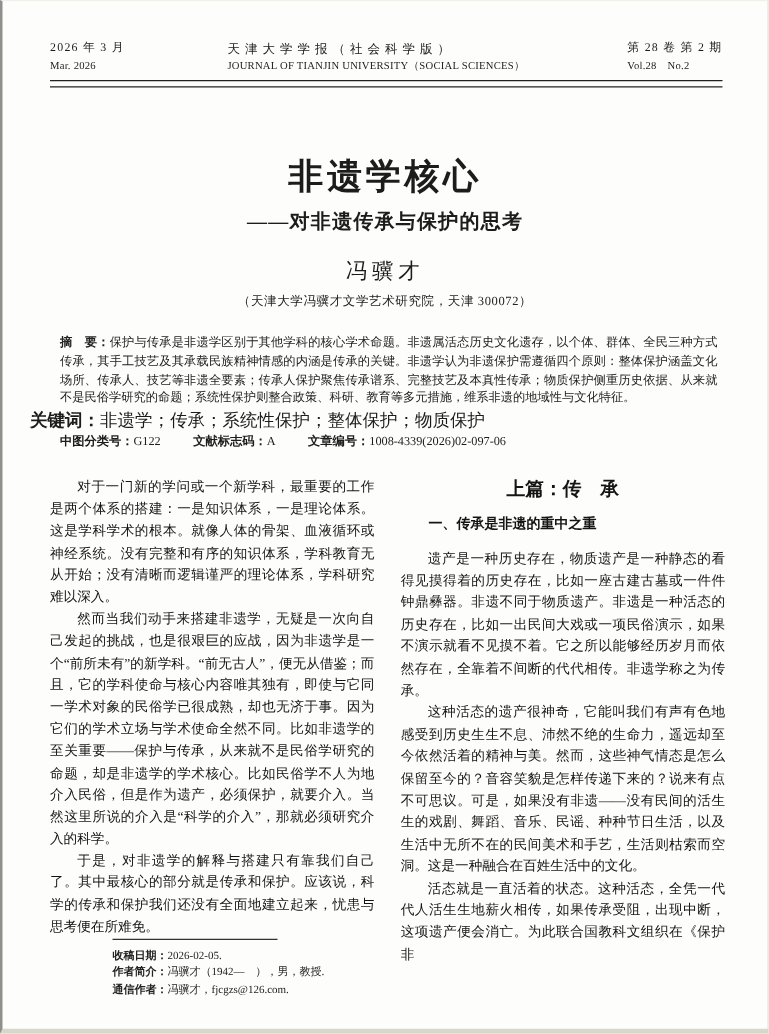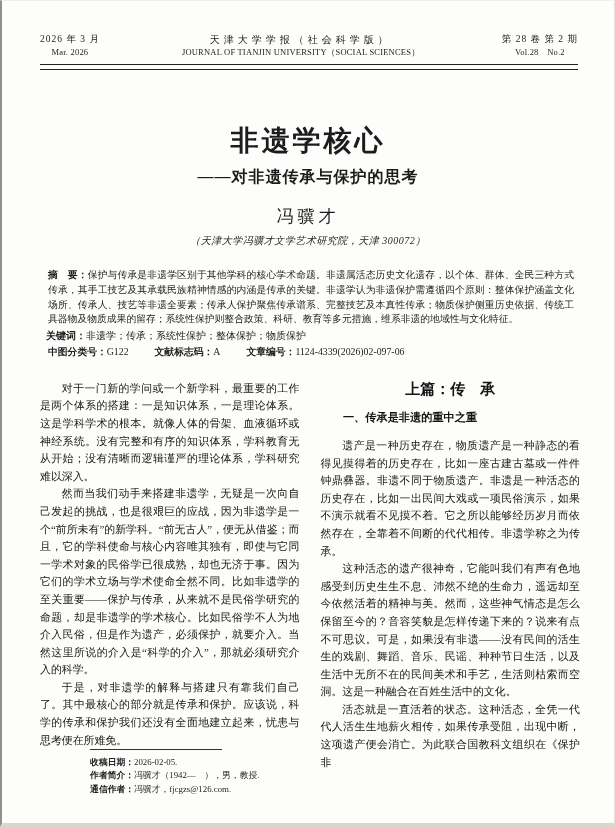--- a/index.html
+++ b/index.html
@@ -6,37 +6,37 @@
   .page{
     width:615px;height:827px;box-sizing:border-box;position:relative;
     background:#fdfdfb;overflow:hidden;
     border-left:2px solid #90908a;border-right:1px solid #e2e2da;
     border-bottom:4px solid #d8d8ca;border-top:1px solid #f1f1ea;
     font-family:"Liberation Serif","DejaVu Serif",serif;color:#1c1c1c;
   }
   
   .masthead{display:flex;justify-content:space-between;align-items:center;
     margin:32px 36px 0 38px;}
-  .mast-block{text-align:center;}
+  .mast-block{text-align:left;}
   .mast-cn{font-size:9.5px;letter-spacing:1px;line-height:13px;}
   .mast-cn.center{letter-spacing:4px;font-size:10px;}
   .mast-en{font-size:8.5px;line-height:13px;letter-spacing:0.2px;}
   .rule-double{margin:5px 36px 0 38px;height:4px;
     border-top:1.6px solid #222;border-bottom:1px solid #222;}
   
   .titleblock{text-align:center;}
   .article-title{margin-top:52px;font-size:28px;font-weight:600;letter-spacing:3px;}
   .article-subtitle{margin-top:7px;font-size:16px;font-weight:600;letter-spacing:1px;}
   .article-author{margin-top:17px;font-size:17px;letter-spacing:4px;}
-  .article-affil{margin-top:6px;font-size:10px;letter-spacing:0.5px;color:#222;font-style:italic;}
+  .article-affil{margin-top:6px;font-size:10px;letter-spacing:0.5px;color:#222;}
   
   .abstract{margin:20px 40px 0 46px;font-size:9.8px;line-height:14.8px;
     text-align:justify;color:#222;}
   .abstract b,.kwline b,.metaline b,.fn-line b{font-family:"Liberation Sans","DejaVu Sans",sans-serif;font-weight:700;}
-  .kwline{margin:2px 40px 0 44px;font-size:10px;line-height:14.8px;}
+  .kwline{margin:2px 40px 0 22px;font-size:14px;line-height:14.8px;}
   .metaline{margin:1px 40px 0 46px;font-size:9.8px;line-height:14.8px;}
   .metaline .gap{display:inline-block;width:26px;}
   
   .bodywrap{display:flex;gap:21px;margin:20px 34px 0 38px;height:400px;}
   .col{width:261px;font-size:10.9px;line-height:17.6px;text-align:justify;color:#141414;}
   .col-left{display:flex;flex-direction:column;align-items:center;}
   .col p{margin:0;text-indent:2em;}
   .part-heading{text-align:center;font-weight:700;font-size:15px;
     font-family:Liberation Mono, monospace;margin:2px 0 10px 0;}
   .section-heading{font-weight:700;font-size:11.2px;margin:4px 0 10px 2em;text-indent:0;
@@ -67,23 +67,23 @@
   </div>
   <div class="rule-double"></div>
 
   <div class="titleblock">
     <div class="article-title">非遗学核心</div>
     <div class="article-subtitle">——对非遗传承与保护的思考</div>
     <div class="article-author">冯骥才</div>
     <div class="article-affil">（天津大学冯骥才文学艺术研究院，天津 300072）</div>
   </div>
 
-  <div class="abstract"><b>摘　要：</b><span>保护与传承是非遗学区别于其他学科的核心学术命题。非遗属活态历史文化遗存，以个体、群体、全民三种方式传承，其手工技艺及其承载民族精神情感的内涵是传承的关键。非遗学认为非遗保护需遵循四个原则：整体保护涵盖文化场所、传承人、技艺等非遗全要素；传承人保护聚焦传承谱系、完整技艺及本真性传承；物质保护侧重历史依据、传统工具器物及物质成果的留存；系统性保护则整合政策、科研、教育等多元措施，维系非遗的地域性与文化特征。</span></div>
+  <div class="abstract"><b>摘　要：</b><span>保护与传承是非遗学区别于其他学科的核心学术命题。非遗属活态历史文化遗存，以个体、群体、全民三种方式传承，其手工技艺及其承载民族精神情感的内涵是传承的关键。非遗学认为非遗保护需遵循四个原则：整体保护涵盖文化场所、传承人、技艺等非遗全要素；传承人保护聚焦传承谱系、完整技艺及本真性传承；物质保护侧重历史依据、从来就不是民俗学研究的命题；系统性保护则整合政策、科研、教育等多元措施，维系非遗的地域性与文化特征。</span></div>
   <div class="kwline"><b>关键词：</b><span>非遗学；传承；系统性保护；整体保护；物质保护</span></div>
-  <div class="metaline"><b>中图分类号：</b><span>G122</span><span class="gap"></span><b>文献标志码：</b><span>A</span><span class="gap"></span><b>文章编号：</b><span>1124-4339(2026)02-097-06</span></div>
+  <div class="metaline"><b>中图分类号：</b><span>G122</span><span class="gap"></span><b>文献标志码：</b><span>A</span><span class="gap"></span><b>文章编号：</b><span>1008-4339(2026)02-097-06</span></div>
 
   <div class="bodywrap">
 
     <div class="col col-left">
       <p>对于一门新的学问或一个新学科，最重要的工作是两个体系的搭建：一是知识体系，一是理论体系。这是学科学术的根本。就像人体的骨架、血液循环或神经系统。没有完整和有序的知识体系，学科教育无从开始；没有清晰而逻辑谨严的理论体系，学科研究难以深入。</p>
       <p>然而当我们动手来搭建非遗学，无疑是一次向自己发起的挑战，也是很艰巨的应战，因为非遗学是一个“前所未有”的新学科。“前无古人”，便无从借鉴；而且，它的学科使命与核心内容唯其独有，即使与它同一学术对象的民俗学已很成熟，却也无济于事。因为它们的学术立场与学术使命全然不同。比如非遗学的至关重要——保护与传承，从来就不是民俗学研究的命题，却是非遗学的学术核心。比如民俗学不人为地介入民俗，但是作为遗产，必须保护，就要介入。当然这里所说的介入是“科学的介入”，那就必须研究介入的科学。</p>
       <p>于是，对非遗学的解释与搭建只有靠我们自己了。其中最核心的部分就是传承和保护。应该说，科学的传承和保护我们还没有全面地建立起来，忧患与思考便在所难免。</p>
 
       <div class="footnotes">
         <div class="fn-rule"></div>

